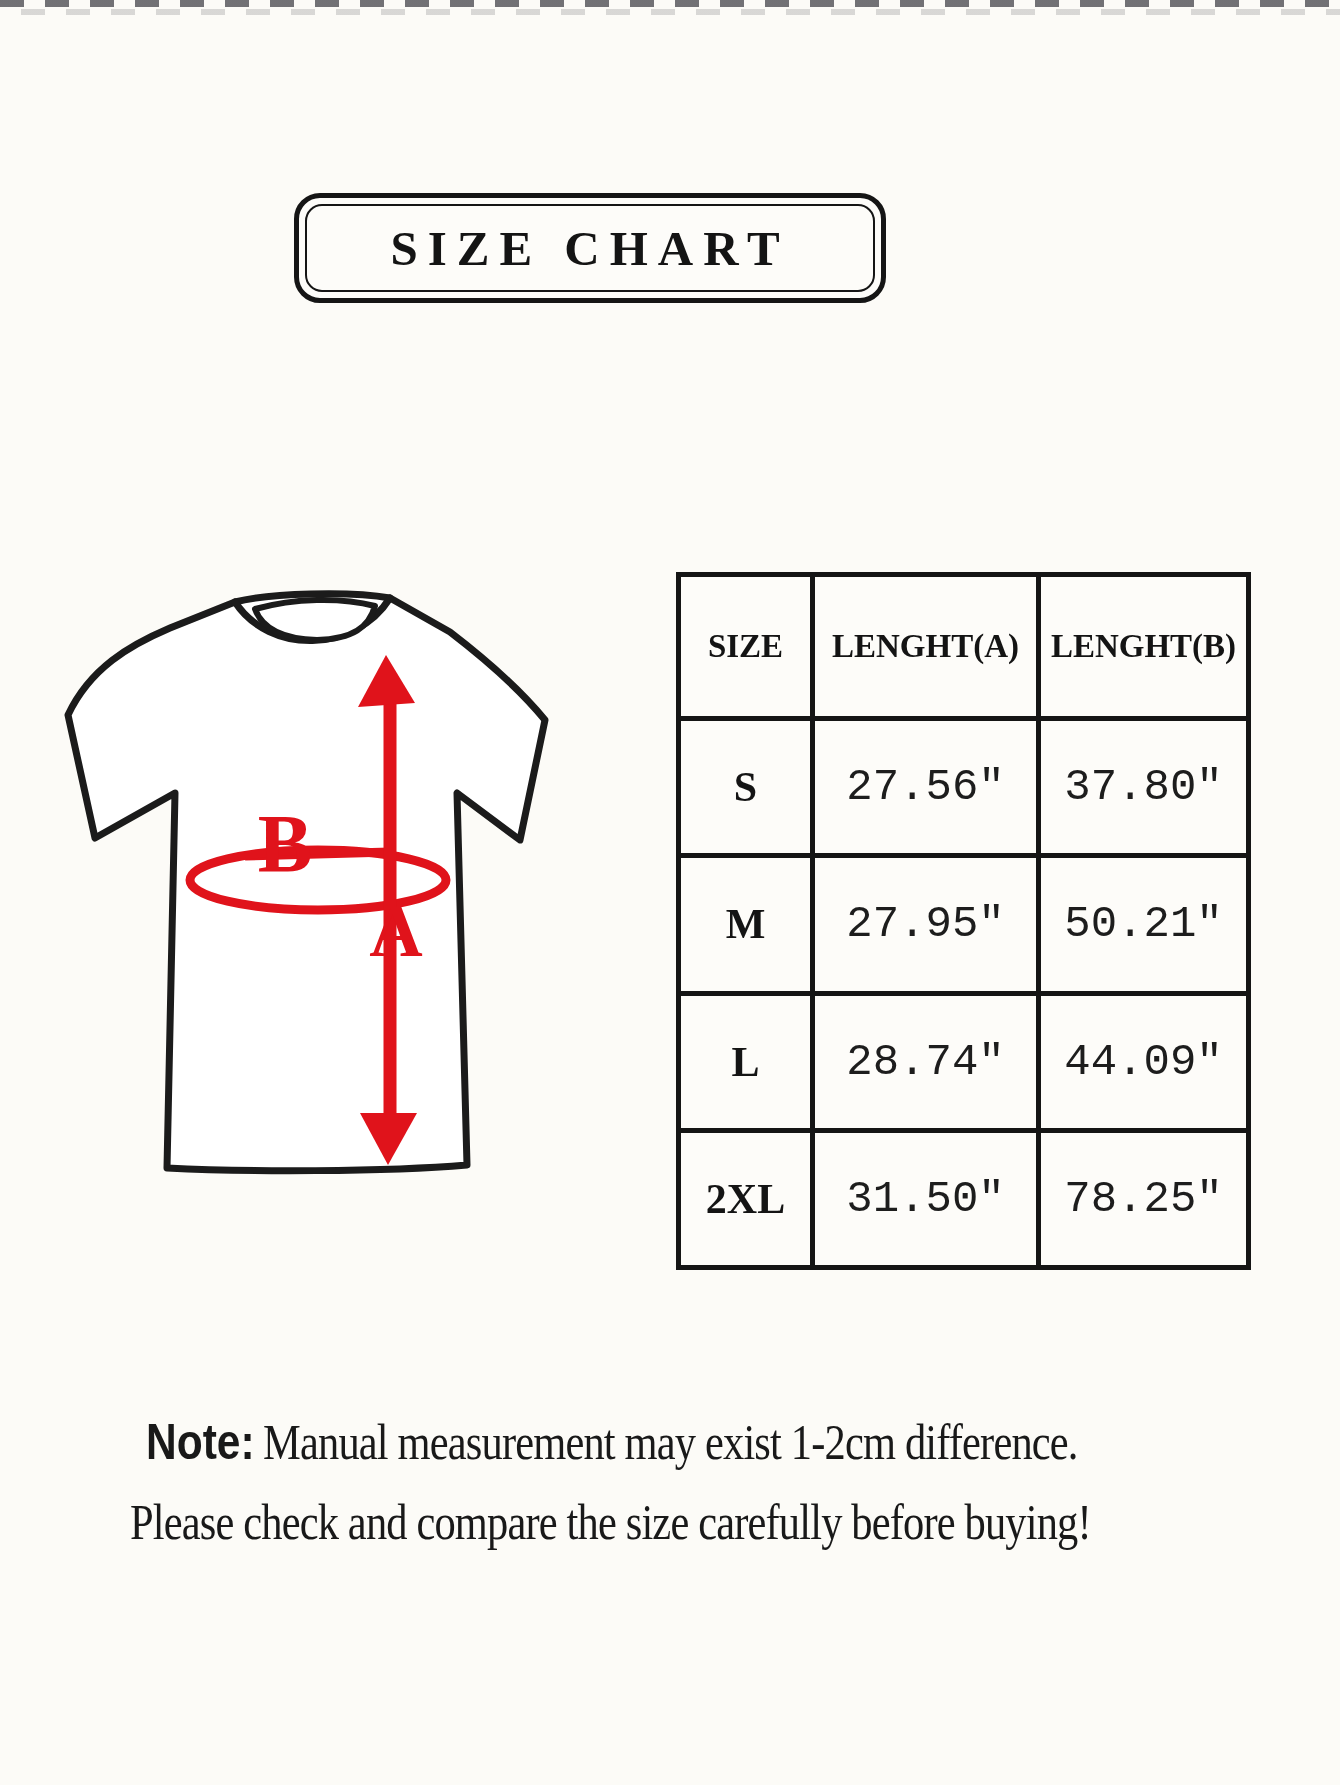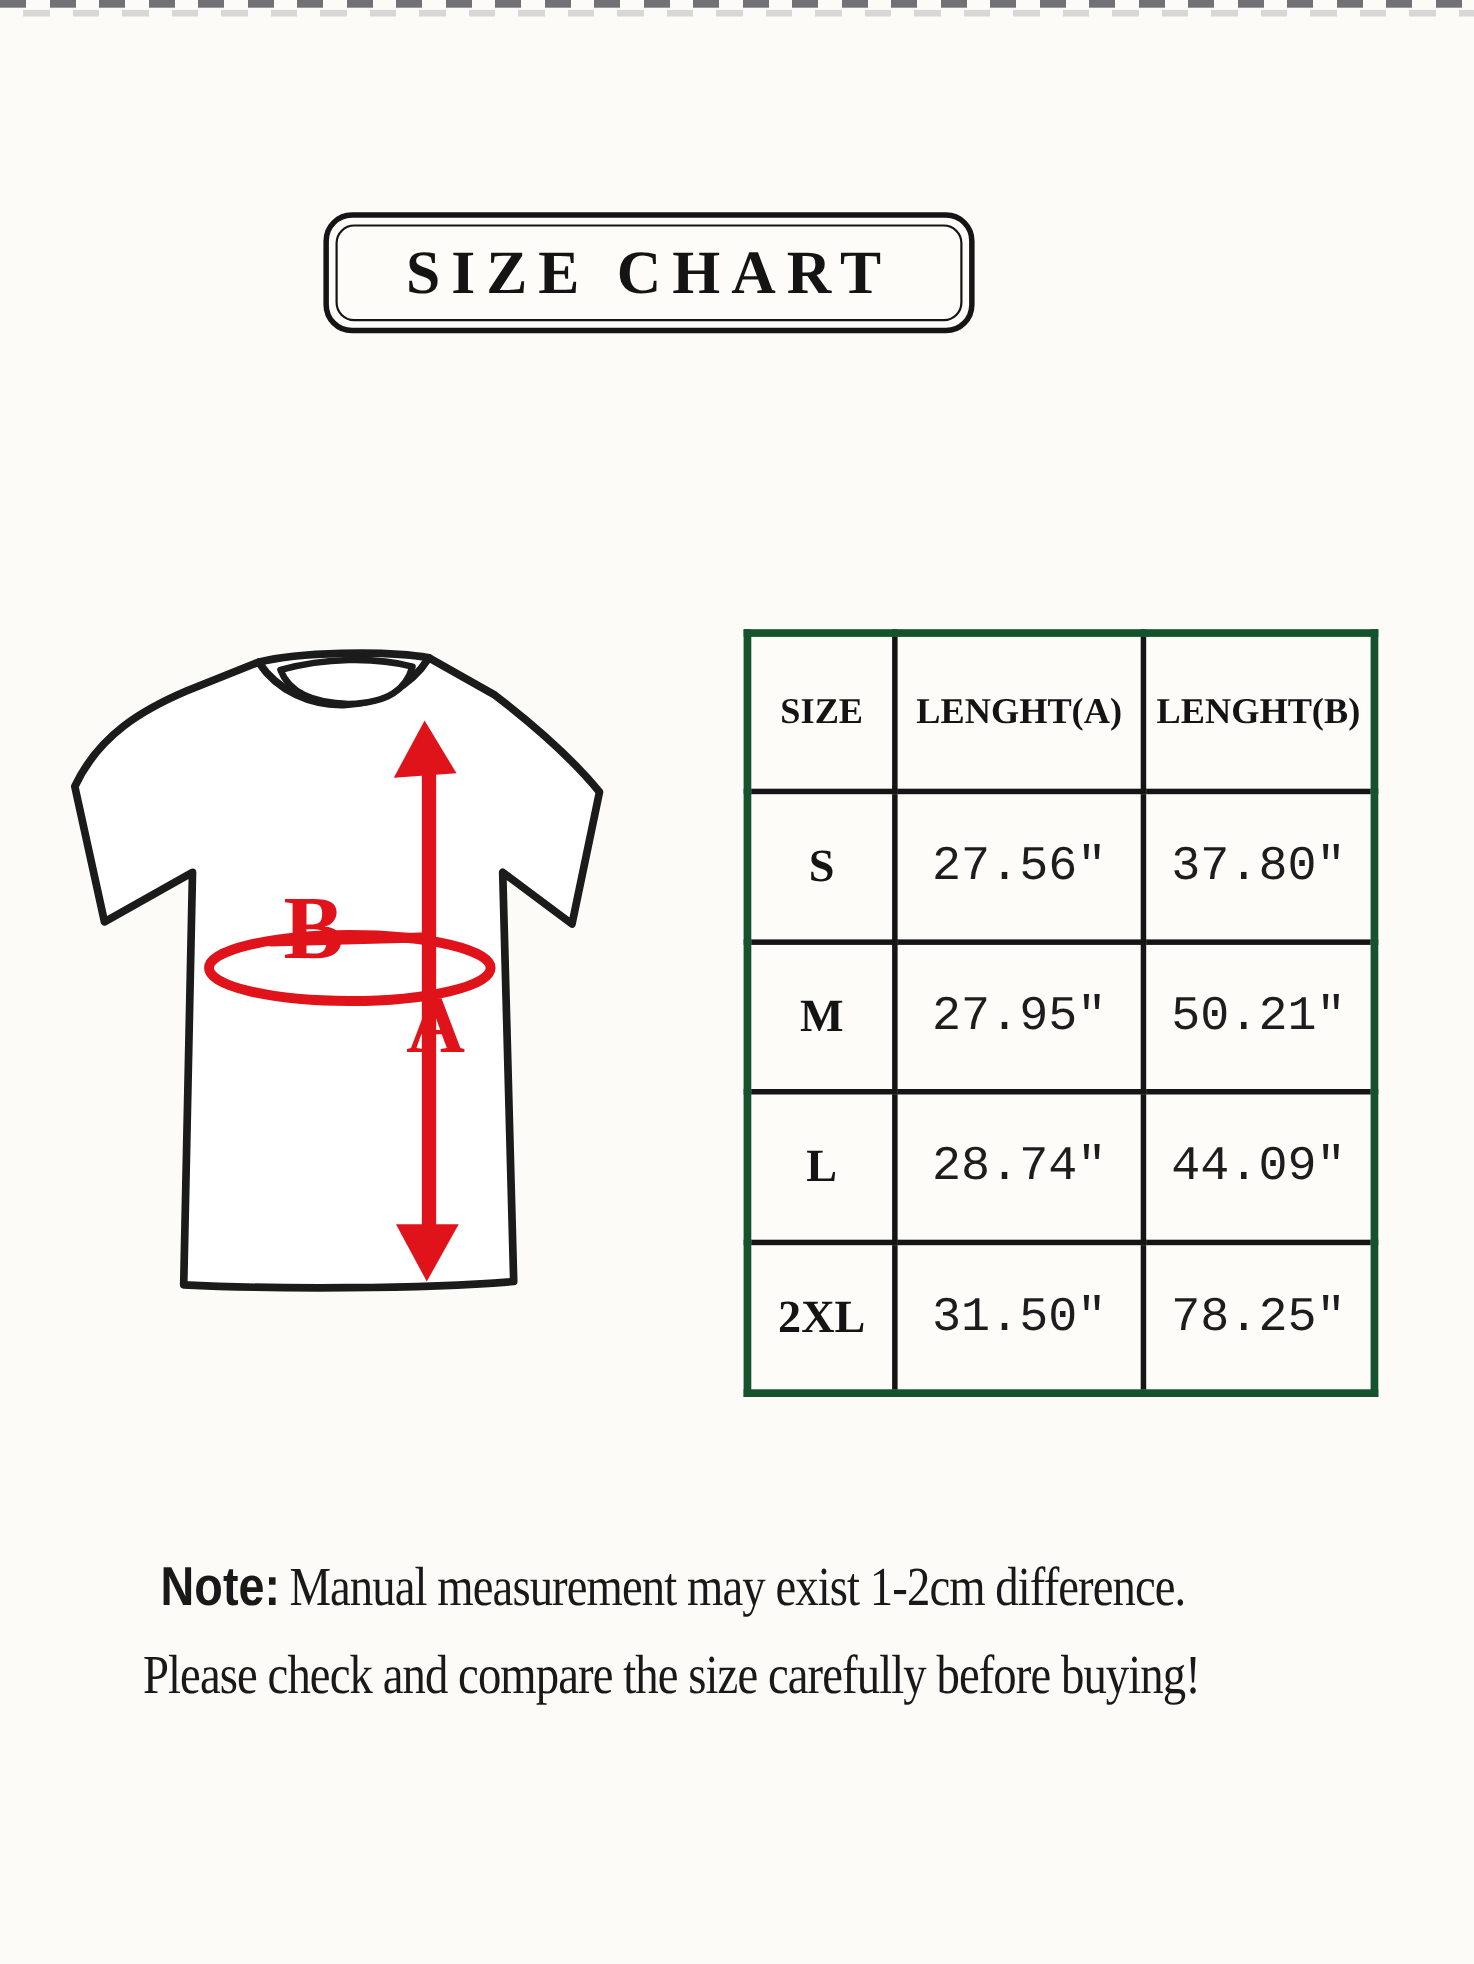--- a/index.html
+++ b/index.html
@@ -31,40 +31,40 @@
     box-sizing:border-box;background:#fdfcf9;
   }
   .title-box-inner{
     position:absolute;inset:6px;
     border:2px solid #151515;border-radius:17px;
     display:flex;align-items:center;justify-content:center;
   }
   .title-text{
     margin:0;
     font-family:"Liberation Serif","DejaVu Serif",serif;
-    font-weight:700;font-size:56px;letter-spacing:10px;
+    font-weight:700;font-size:49px;letter-spacing:10px;
     color:#141414;white-space:nowrap;
   }
 
   
   .shirt-wrap{position:absolute;left:55px;top:555px;width:500px;height:640px;}
 
   
   .size-table{
     position:absolute;left:676px;top:572px;
     border-collapse:collapse;table-layout:fixed;
     width:570px;height:698px;
     background:#fdfcf9;
   }
   .size-table td,.size-table th{
     border:5px solid #151515;
     text-align:center;vertical-align:middle;
     padding:0;overflow:hidden;
   }
-  .size-table{border:7px solid #14532d;}
+  .size-table{border:5px solid #14532d;}
   .size-table tr.header-row{height:104px;}
   .size-table tr.data-row{height:99px;}
   .col-size{width:134px;}
   .col-a{width:226px;}
   .col-b{width:210px;}
   .hdr{
     font-family:"Liberation Serif","DejaVu Serif",serif;
     font-weight:700;font-size:33px;letter-spacing:0;
     color:#141414;
   }

